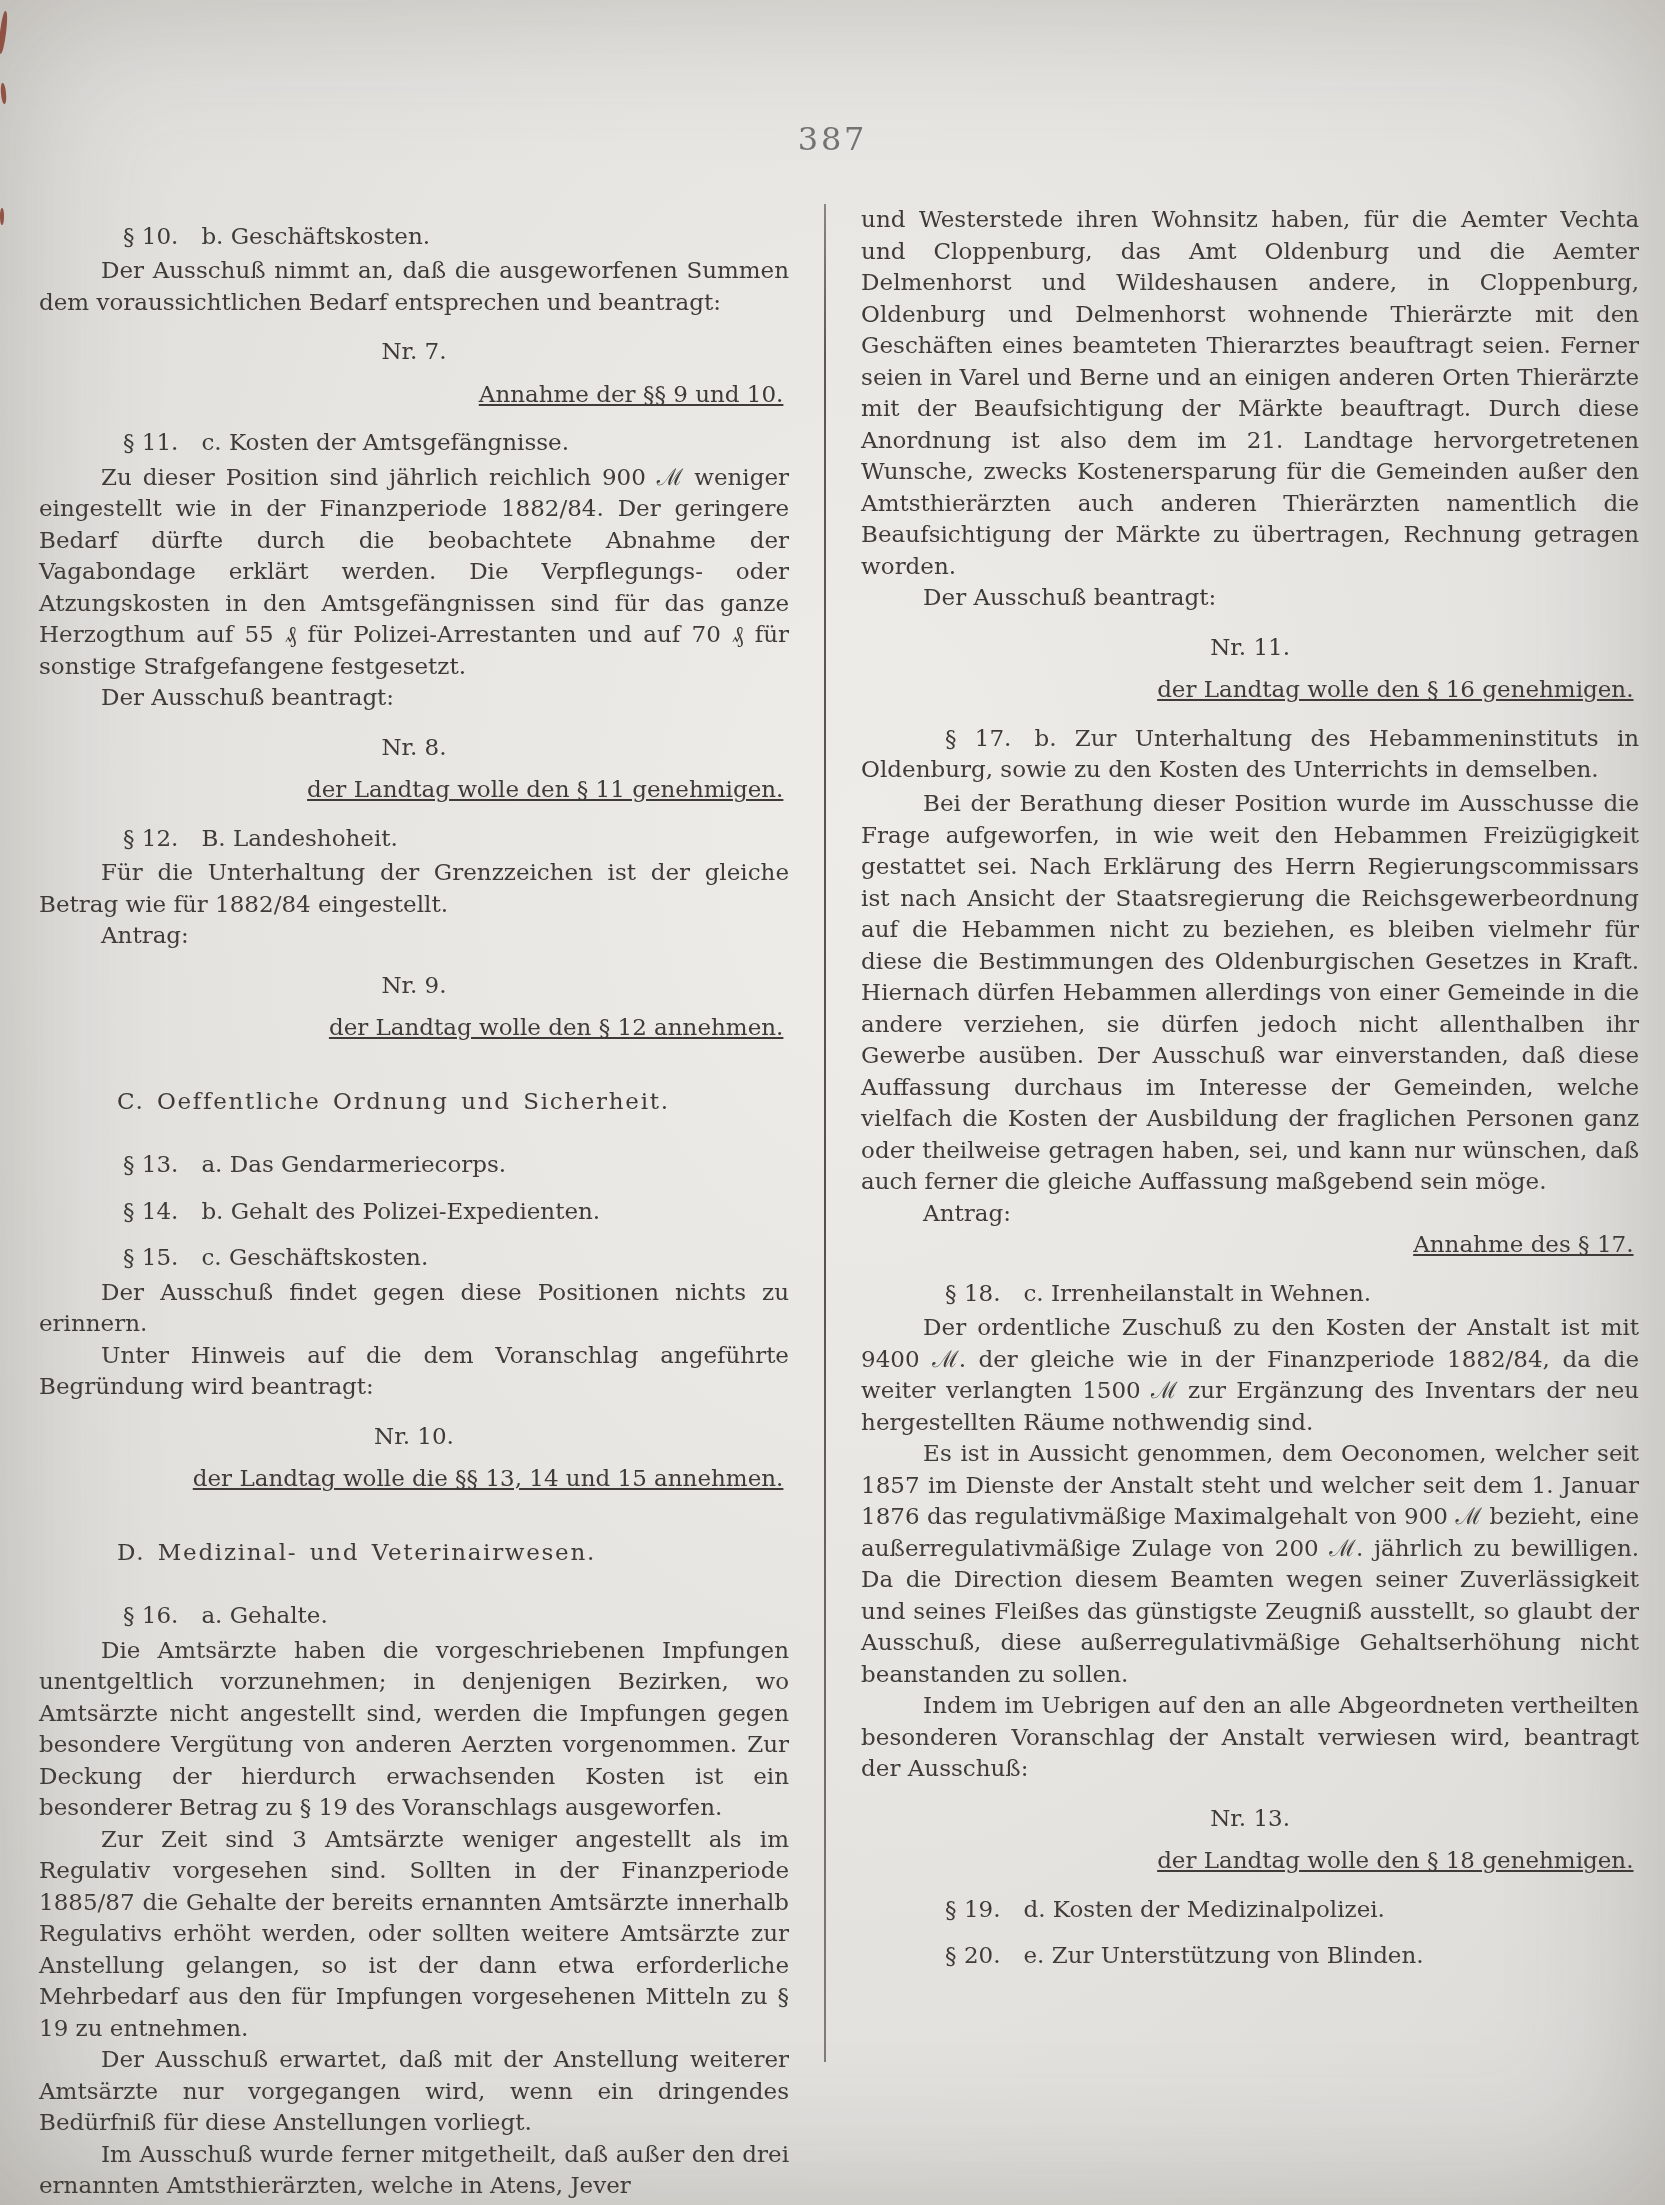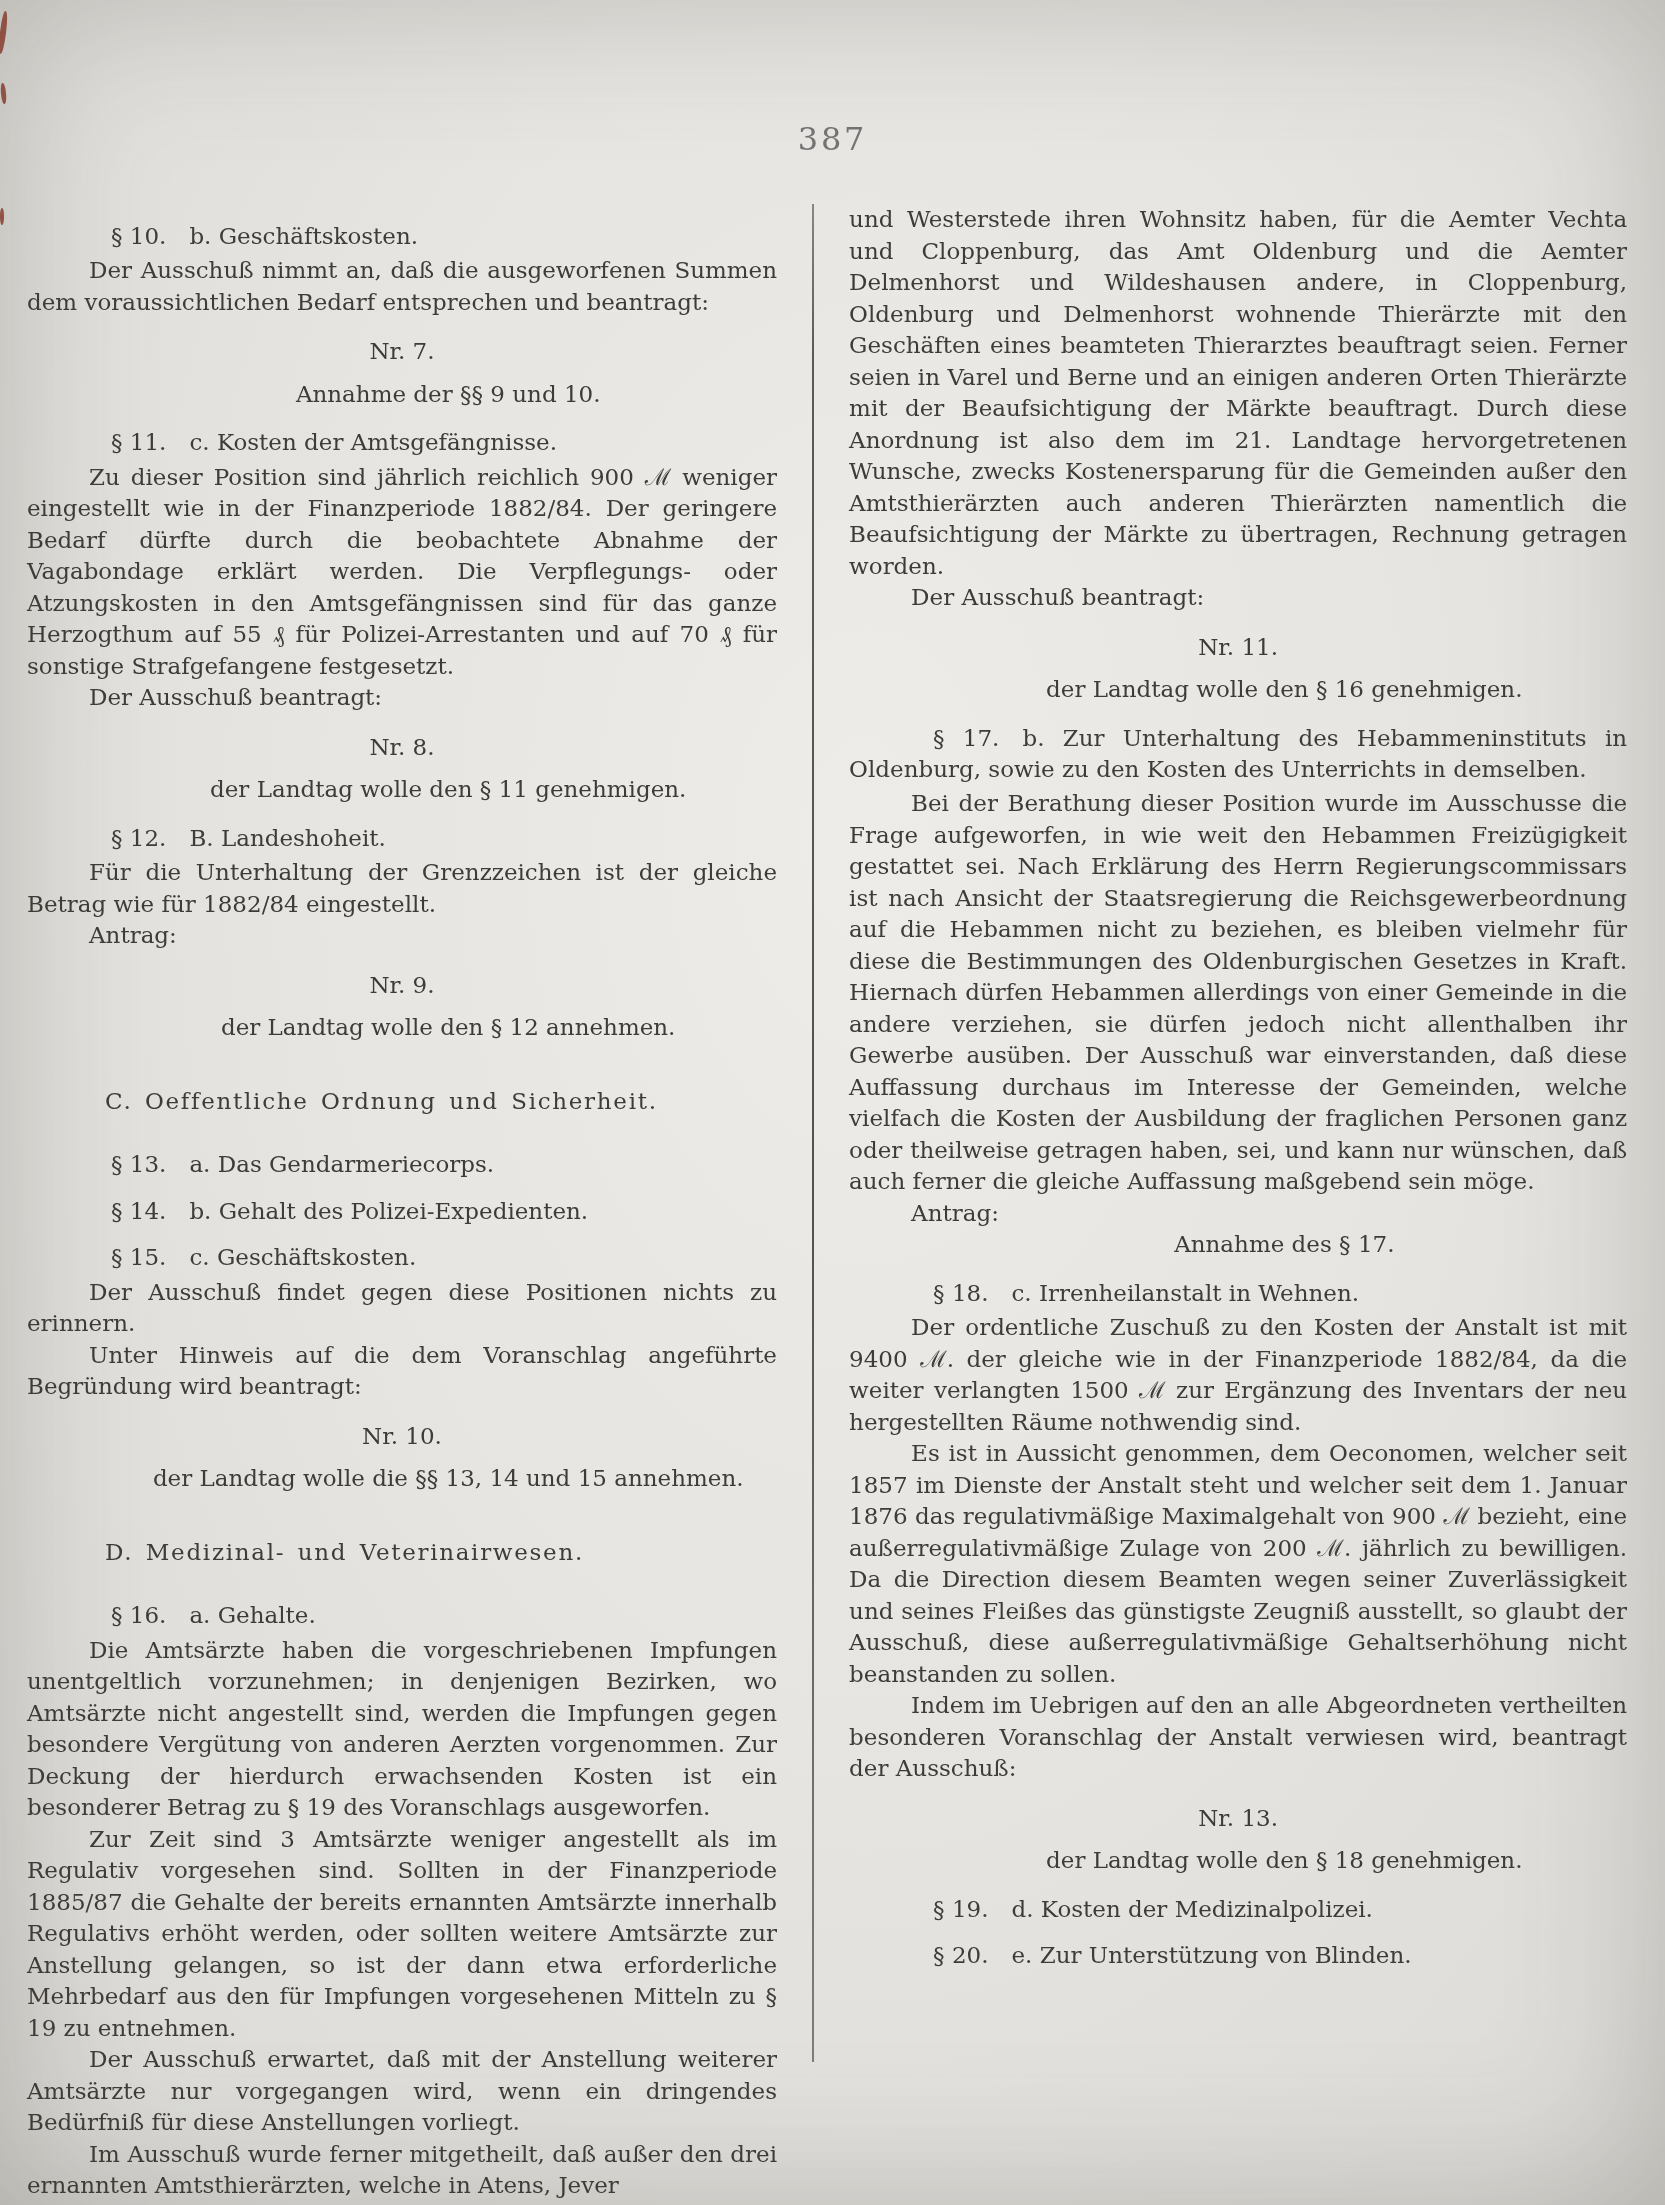--- a/index.html
+++ b/index.html
@@ -16,39 +16,39 @@
     box-shadow: inset 0 0 154px rgba(88, 82, 70, 0.28);
     pointer-events: none;
   }
   .page-number {
     position: absolute; top: 120px; left: 0; width: 100%;
     text-align: center;
     font-size: 32px; letter-spacing: 2.8px;
     color: #737373;
   }
   .columns {
-    position: absolute; top: 204px; left: 27px;
+    position: absolute; top: 204px; left: 39px;
     display: flex; align-items: flex-start;
   }
   .column { font-size: 23px; line-height: 31.5px; }
   .column.left  { width: 750px; }
   .column.right { width: 778px; }
   .col-divider {
     width: 2.1px; height: 1858px;
     margin: 0 35px;
     background: linear-gradient(180deg, #8a8781 0%, #5d5a54 8%, #55524d 55%, #807d77 100%);
   }
   
   .block { margin: 0; }
   .para      { text-align: justify; text-indent: 62px; }
   .para-cont { text-align: justify; text-indent: 0; }
   .section   { text-align: justify; text-indent: 84px; margin-top: 17px; margin-bottom: 2.8px; }
   .section + .section { margin-top: 15px; }
   .nr        { text-align: center; margin-top: 18px; margin-bottom: 11.2px; }
-  .motion    { margin-left: 98px; margin-right: 5.6px; margin-bottom: 2.8px; text-align: center; }
+  .motion    { margin-left: 98px; margin-right: 5.6px; margin-bottom: 2.8px; text-align: right; text-decoration: underline; }
   .heading   { text-indent: 78px; letter-spacing: 1.7px; word-spacing: 3.5px; margin-top: 42px; margin-bottom: 32px; }
   
   .artifact {
     position: absolute; background: #7c2b1b; opacity: 0.75;
     border-radius: 45%;
   }
   .artifact.a1 { left: 0px; top: 11.2px;  width: 6.3px;  height: 43px; transform: rotate(7deg); }
   .artifact.a2 { left: 1.4px; top: 83px; width: 4.9px;  height: 21px; transform: rotate(-5deg); }
   .artifact.a3 { left: 0px; top: 208px; width: 4.2px;  height: 17px; }
 </style>

